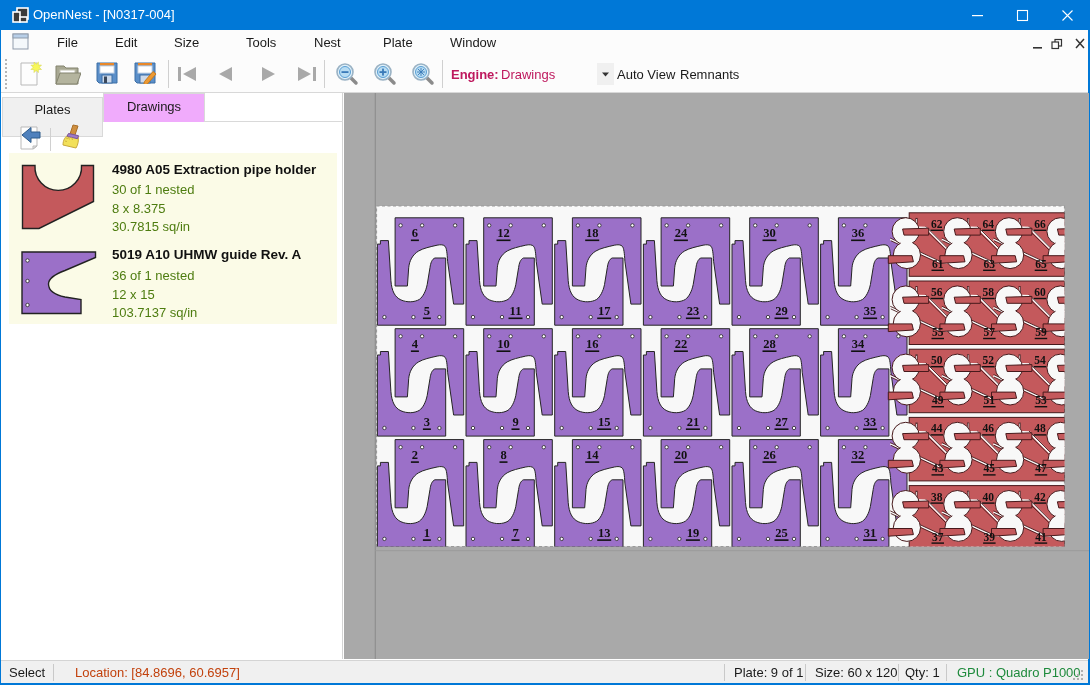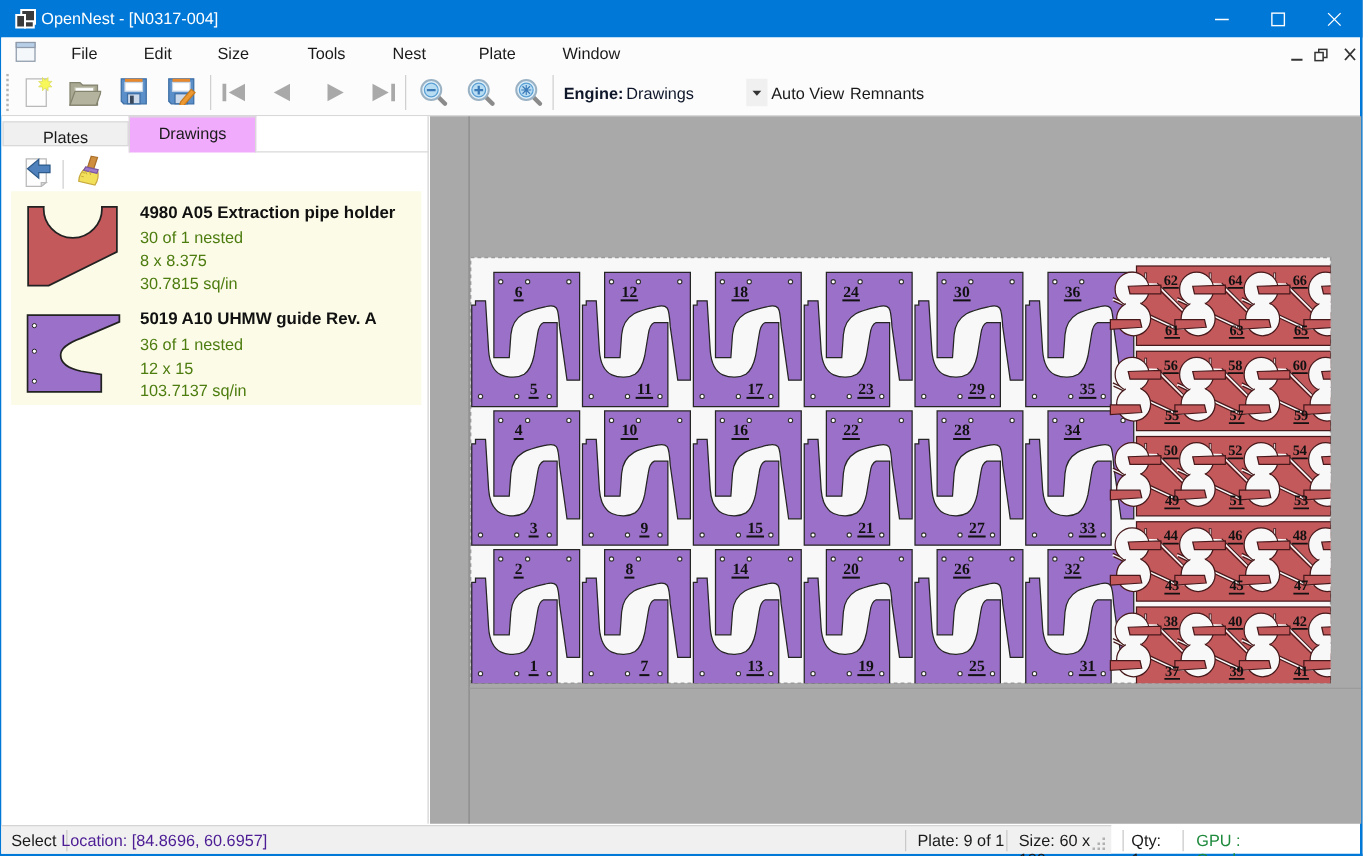--- a/index.html
+++ b/index.html
@@ -6,32 +6,32 @@
 #win { position:absolute; left:0; top:0; width:1090px; height:685px; background:#fff;
   border-left:1px solid #0078d7; border-right:2px solid #0078d7; border-bottom:2px solid #0078d7; }
 #titlebar { position:absolute; left:-1px; top:0; width:1090px; height:30px; background:#0078d7; }
 #title { position:absolute; left:33px; top:7px; color:#fff; font-size:13px; }
 #appicon { position:absolute; left:12px; top:7px; }
 .cap { position:absolute; top:0; width:45px; height:30px; color:#fff; text-align:center; }
 #menubar { position:absolute; left:0; top:30px; width:1087px; height:25px; background:#fcfcfc; }
 .mi { position:absolute; top:5px; font-size:13px; color:#1a1a1a; }
 #toolbar { position:absolute; left:0; top:55px; width:1087px; height:38px; background:#fcfcfc; border-bottom:1px solid #d8d8d8; }
 .tsep { position:absolute; top:5px; width:1px; height:28px; background:#d0d0d0; }
-#tbtext { position:absolute; top:12px; font-size:13px; color:#0f172a; }
+#tbtext { position:absolute; top:12px; font-size:13px; color:#be185d; }
 #leftpanel { position:absolute; left:1px; top:93px; width:341px; height:566px; background:#fff; border-right:1px solid #d4d4d4; }
 .tab { position:absolute; font-size:13px; color:#1a1a1a; text-align:center; }
-#tab1 { left:1px; top:97px; width:101px; height:20px; background:#f0f0f0; border:1px solid #d9d9d9; line-height:24px; }
+#tab1 { left:1px; top:97px; width:101px; height:40px; background:#f0f0f0; border:1px solid #d9d9d9; line-height:24px; }
 #tab2 { left:102px; top:93px; width:102px; height:29px; background:#f0abfc; border:1px solid #d9d9d9; border-bottom:none; line-height:26px; }
 #tabline { position:absolute; left:204px; top:121px; width:138px; height:1px; background:#d9d9d9; }
 #ltsep { position:absolute; left:49px; top:128px; width:1px; height:23px; background:#d0d0d0; }
 #listbox { position:absolute; left:8px; top:153px; width:328px; height:171px; background:#fbfbe7; }
 .ititle { position:absolute; left:111px; font-size:13.5px; font-weight:bold; color:#111; }
 .igray { position:absolute; left:111px; font-size:13px; color:#4d7c0f; }
 #canvas { position:absolute; left:343px; top:93px; width:745px; height:566px; background:#a9a9a9; }
-#statusbar { position:absolute; left:0px; top:660px; width:888px; height:23px; background:#f0f0f0; border-top:1px solid #d4d4d4; }
+#statusbar { position:absolute; left:0px; top:660px; width:1087px; height:23px; background:#f0f0f0; border-top:1px solid #d4d4d4; }
 .st { position:absolute; top:4px; font-size:13px; color:#1a1a1a; }
 .ssep { position:absolute; top:3px; width:1px; height:17px; background:#c9c9c9; }
 svg { display:block; }
 .pn { font-family:"Liberation Serif",serif; font-weight:bold; font-size:12.5px; fill:#111; text-anchor:middle; }
 .rn { font-family:"Liberation Serif",serif; font-weight:bold; font-size:11.5px; fill:#111; text-anchor:middle; }
 </style></head>
 <body>
 <div id="win">
 <div id="titlebar">
  <svg id="appicon" width="17" height="17" viewBox="0 0 17 17">
@@ -710,21 +710,21 @@
         <rect x="1033.7" y="474.2" width="12.5" height="1.4" fill="#111"></rect>
 <text x="1038.9" y="500.6" class="rn">42</text>
         <rect x="1032.7" y="502.4" width="12.5" height="1.4" fill="#111"></rect>
 <text x="1039.9" y="540.6" class="rn">41</text>
         <rect x="1033.7" y="542.4" width="12.5" height="1.4" fill="#111"></rect>
  </g>
 </svg>
 <div id="statusbar">
  <div class="st" style="left:8px">Select</div>
  <div class="ssep" style="left:52px"></div>
- <div class="st" style="left:48px;color:#4c1d95">Location: [84.8696, 60.6957]</div>
+ <div class="st" style="left:74px;color:#c2410c">Location: [84.8696, 60.6957]</div>
  <div class="ssep" style="left:723px"></div>
  <div class="st" style="left:733px">Plate: 9 of 1</div>
  <div class="ssep" style="left:804px"></div>
  <div class="st" style="left:814px">Size: 60 x 120</div>
  <div class="ssep" style="left:897px"></div>
  <div class="st" style="left:904px">Qty: 1</div>
  <div class="ssep" style="left:945px"></div>
  <div class="st" style="left:956px;color:#1e8a3c">GPU : Quadro P1000</div>
  <svg style="position:absolute;right:3px;top:8px" width="13" height="13" viewBox="0 0 13 13">
   <g fill="#b0b0b0">

